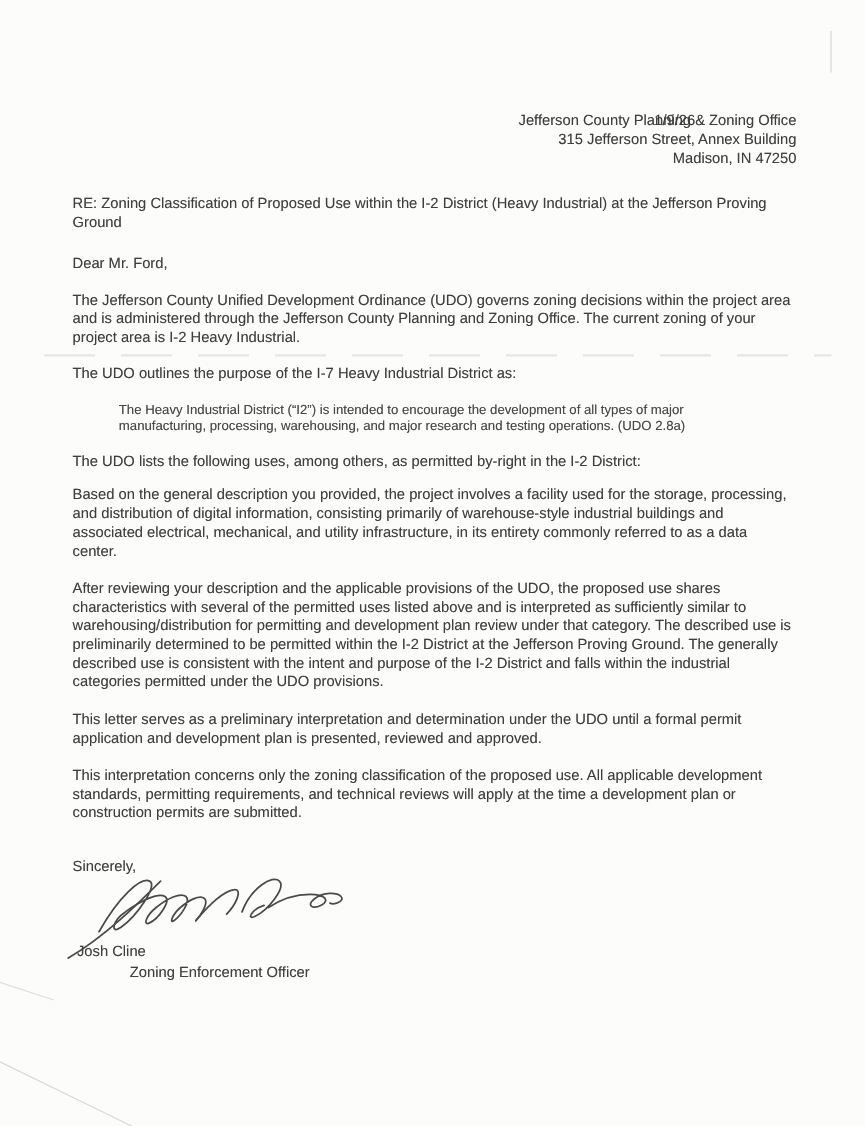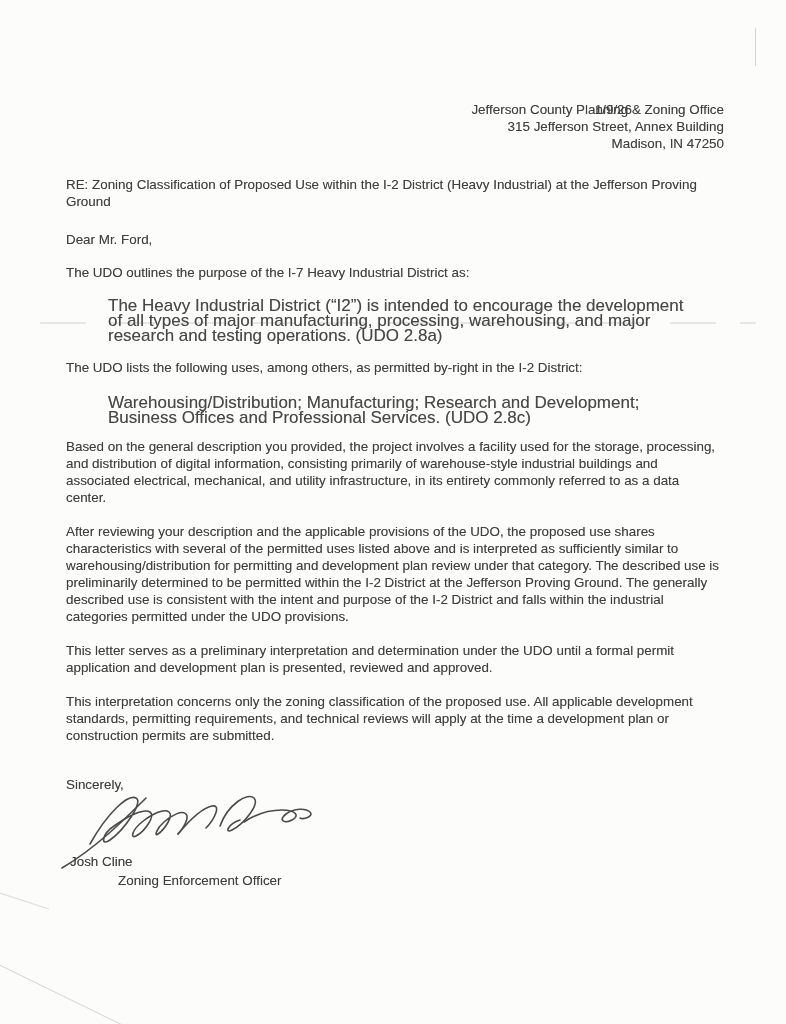--- a/index.html
+++ b/index.html
@@ -23,21 +23,21 @@
   .hdr-row{position:relative;}
   .date{position:absolute;right:92px;top:0;}
   .block{margin:0;text-align:right;}
   .subject{margin-top:24px;width:648px;}
   .salutation{margin-top:21px;}
   .para{margin-top:16px;width:656px;}
   .para.p4{margin-top:13px;}
   .para.p5,.para.p6,.para.p7{margin-top:17px;}
   .quote{
     margin-top:17px;margin-left:42px;width:594px;
-    font-size:17px;line-height:15px;color:#474747;
+    font-size:12px;line-height:15px;color:#474747;
   }
   .quote.q2{margin-top:19px;}
   .sig-block{position:relative;margin-top:32px;height:130px;text-align:right;}
   .closing{position:absolute;left:0;top:0;}
   .signature-svg{position:absolute;left:-14px;top:6px;}
   .sig-name{position:absolute;left:4px;top:77px;}
   .sig-title{position:absolute;left:4px;top:96px;margin-left:48px;}
   
   .artifact-vline{
     position:absolute;left:755px;top:28px;width:1px;height:38px;
@@ -75,28 +75,28 @@
       <div class="block">Jefferson County Planning &amp; Zoning Office</div>
       <span class="date">1/9/26</span>
     </div>
     <div class="block">315 Jefferson Street, Annex Building</div>
     <div class="block">Madison, IN 47250</div>
 
     <div class="subject">RE: Zoning Classification of Proposed Use within the I-2 District (Heavy Industrial) at the Jefferson Proving Ground</div>
 
     <div class="salutation">Dear Mr. Ford,</div>
 
+    <div class="para">The Jefferson County Unified Development Ordinance (UDO) governs zoning decisions within the project area and is administered through the Jefferson County Planning and Zoning Office. The current zoning of your project area is I-2 Heavy Industrial.</div>
 
     <div class="para">The UDO outlines the purpose of the I-7 Heavy Industrial District as:</div>
 
     <div class="quote">The Heavy Industrial District (“I2”) is intended to encourage the development of all types of major manufacturing, processing, warehousing,  and major research and testing operations. (UDO 2.8a)</div>
 
     <div class="para">The UDO lists the following uses, among others, as permitted by-right in the I-2 District:</div>
 
-    <div class="quote q2">Warehousing/Distribution;  Manufacturing;  Research and Development; Business Offices and Professional Services. (UDO 2.8c)</div>
 
     <div class="para p4">Based on the general description you provided, the project involves a facility used for the storage, processing, and distribution of digital information, consisting primarily of warehouse-style industrial buildings and associated electrical, mechanical, and utility infrastructure, in its entirety commonly referred to as a data center.</div>
 
     <div class="para p5">After reviewing your description and the applicable provisions of the UDO, the proposed use shares characteristics with several of the permitted uses listed above and is interpreted as sufficiently similar to warehousing/distribution for permitting and development plan review under that category. The described use is preliminarily determined to be permitted within the I-2 District at the Jefferson Proving Ground. The generally described use is consistent with the intent and purpose of the I-2 District and falls within the industrial categories permitted under the UDO provisions.</div>
 
     <div class="para p7">This letter serves as a preliminary interpretation and determination under the UDO until a formal permit application and development plan is presented, reviewed and approved.</div>
 
     <div class="para p6">This interpretation concerns only the zoning classification of the proposed use. All applicable development standards, permitting requirements, and technical reviews will apply at the time a development plan or construction permits are submitted.</div>
 
     <div class="sig-block">

